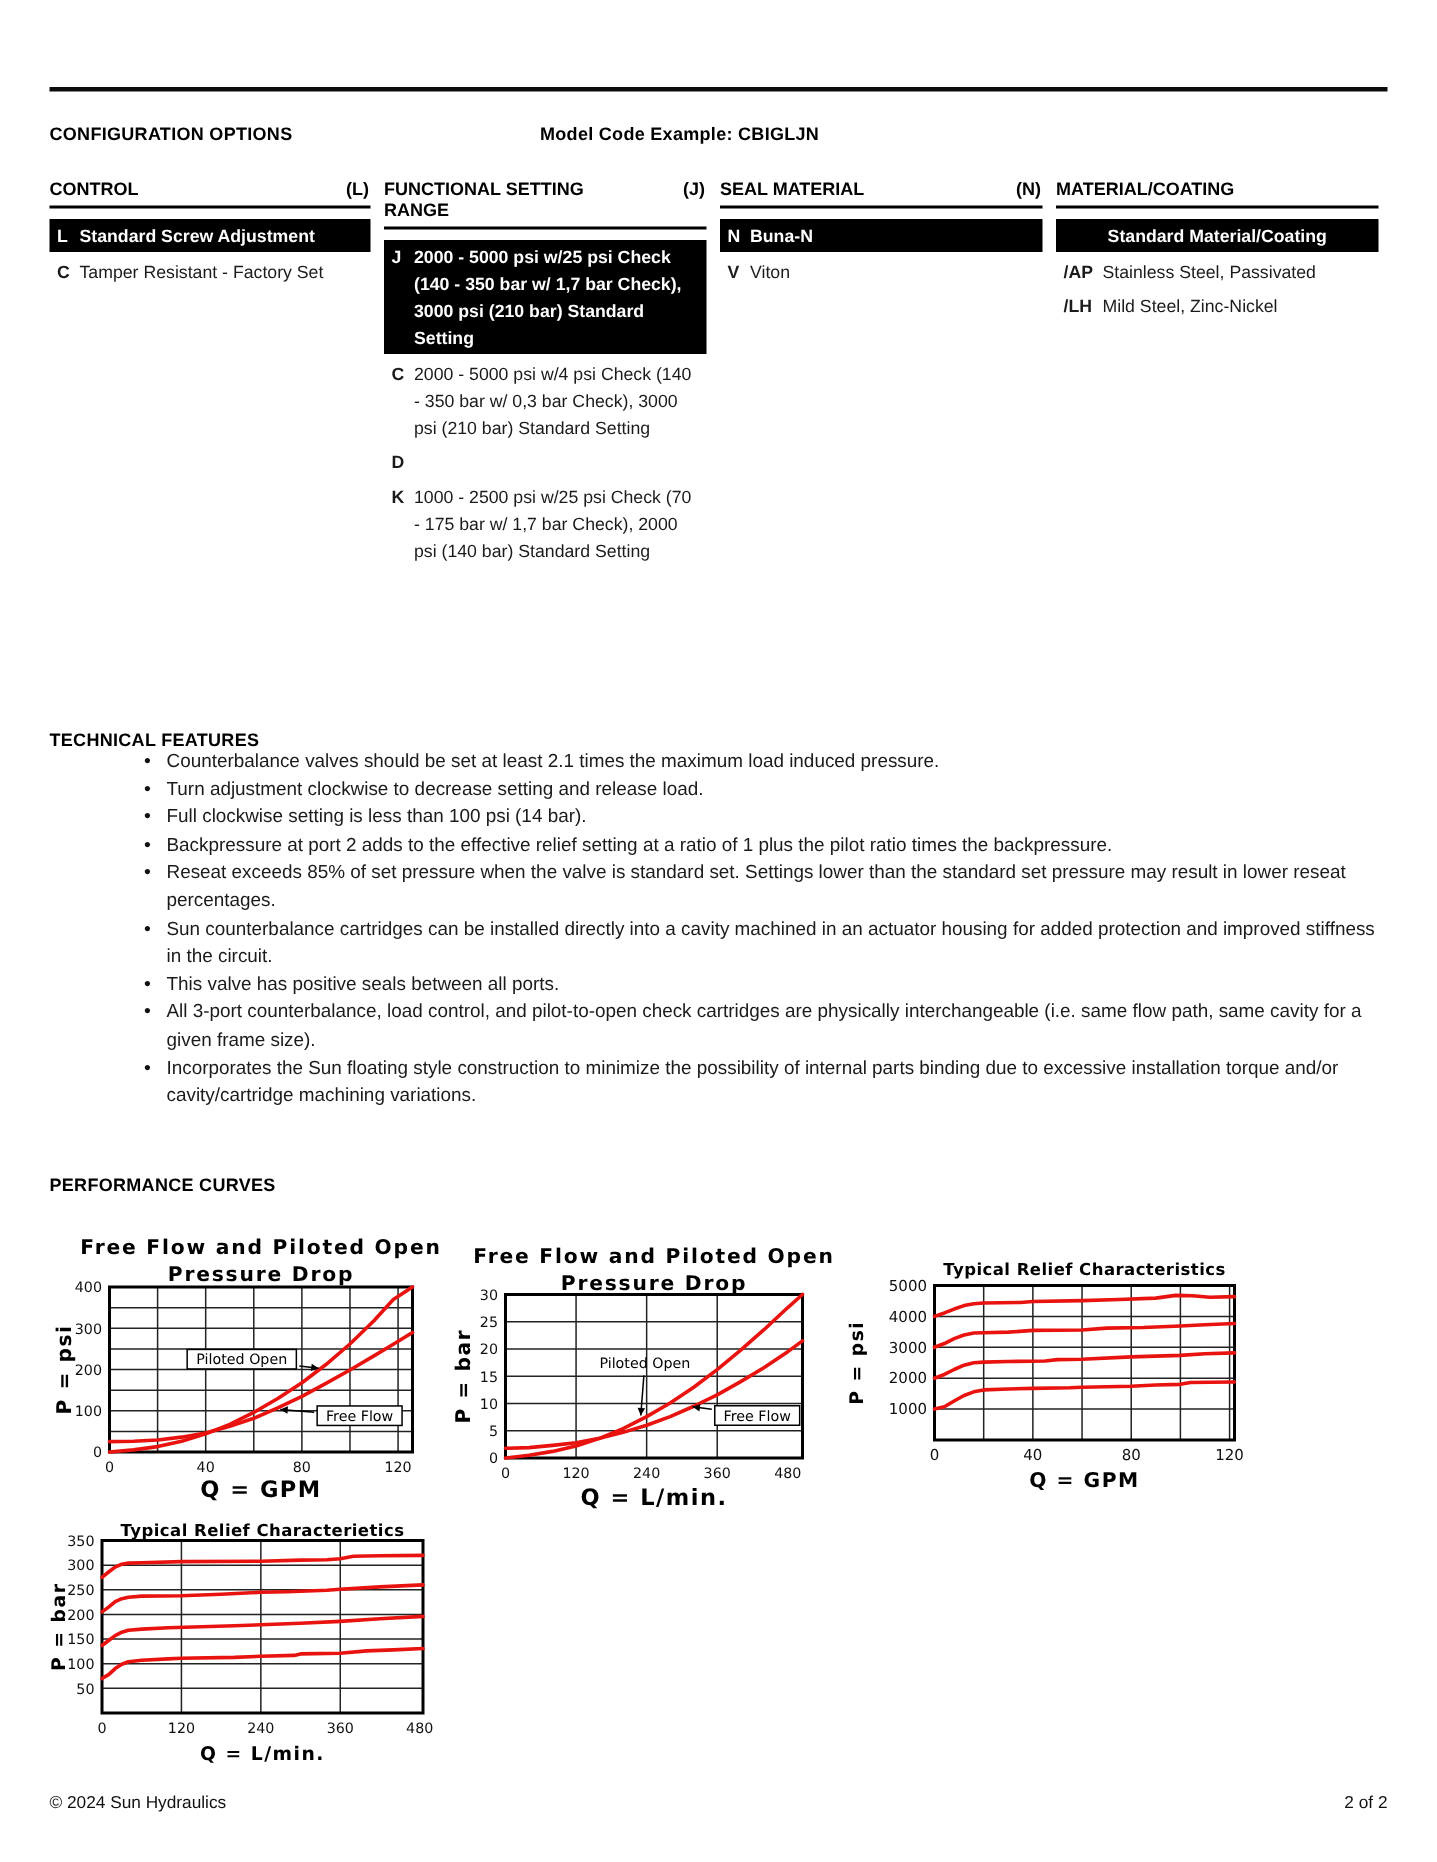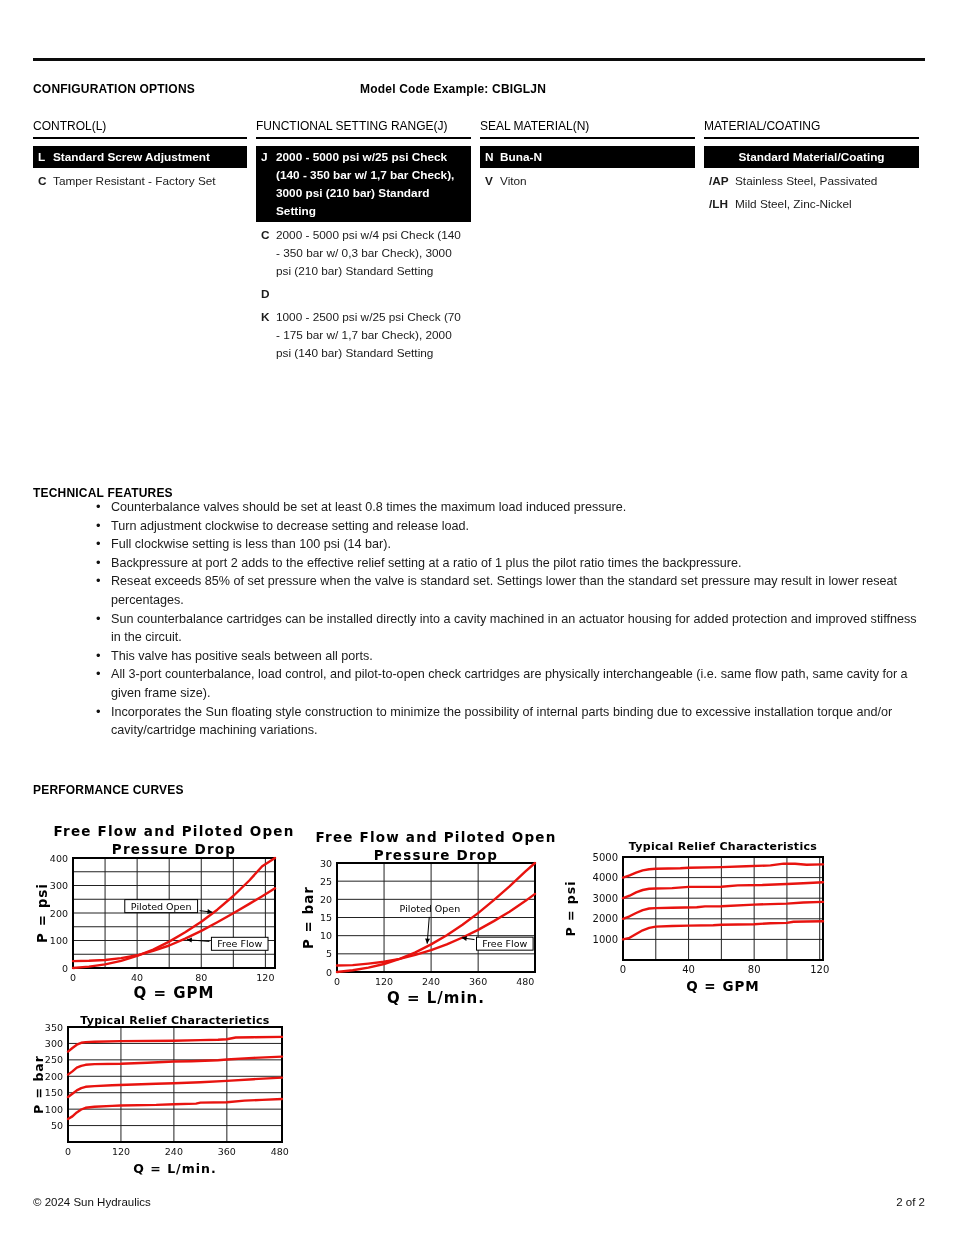--- a/index.html
+++ b/index.html
@@ -7,22 +7,22 @@
         font-family:"Liberation Sans",sans-serif;color:#1b1b1b;overflow:hidden;}
   .top-rule{position:absolute;left:33px;top:58px;width:892px;height:3px;background:#0c0c0c;}
   .sec-title{position:absolute;font-size:12px;font-weight:bold;color:#000;letter-spacing:.2px;}
   #config-title{left:33px;top:82px;}
   #model-code{left:360px;top:82px;}
   #tech-title{left:33px;top:462px;margin-top:24px;}
   #perf-title{left:33px;top:783px;}
 
   .columns{position:absolute;left:33px;top:119px;width:892px;display:grid;
            grid-template-columns:214px 215px 215px 215px;column-gap:9px;}
-  .col-header{display:flex;font-size:12px;font-weight:normal;color:#000;
-              border-bottom:2.5px solid #000;padding:0 1px 4px 0;}
+  .col-header{display:flex;justify-content:space-between;font-size:12px;font-weight:bold;color:#000;
+              border-bottom:2.5px solid #000;padding:0 1px 4px 0;gap:35px;}
   .opt{display:flex;font-size:11.8px;line-height:18px;padding:2px 5px;margin-top:1px;}
   .opt .code{font-weight:bold;min-width:15px;flex:none;}
   .opt .lbl{flex:1;}
   .col:nth-child(4) .opt .code{min-width:26px;}
   .opt.hl{background:#000;color:#fff;font-weight:bold;margin-top:7px;margin-bottom:2px;}
   .opt.center{justify-content:center;text-align:left;}
 
   .bullets{position:absolute;left:33px;top:498px;width:895px;}
   .bullets ul{margin:0;padding:0 0 0 63px;list-style:none;}
   .bullets li{position:relative;font-size:12.6px;line-height:18.6px;padding-left:15px;color:#1b1b1b;}
@@ -118,21 +118,21 @@
         <span class="lbl">Mild Steel, Zinc-Nickel</span>
       </div>
     </div>
 
   </div>
 
   <div class="sec-title" id="tech-title">TECHNICAL FEATURES</div>
 
   <div class="bullets">
     <ul>
-      <li>Counterbalance valves should be set at least 0.8 times the maximum load induced pressure.</li>
+      <li>Counterbalance valves should be set at least 2.1 times the maximum load induced pressure.</li>
       <li>Turn adjustment clockwise to decrease setting and release load.</li>
       <li>Full clockwise setting is less than 100 psi (14 bar).</li>
       <li>Backpressure at port 2 adds to the effective relief setting at a ratio of 1 plus the pilot ratio times the backpressure.</li>
       <li>Reseat exceeds 85% of set pressure when the valve is standard set. Settings lower than the standard set pressure may result in lower reseat percentages.</li>
       <li>Sun counterbalance cartridges can be installed directly into a cavity machined in an actuator housing for added protection and improved stiffness in the circuit.</li>
       <li>This valve has positive seals between all ports.</li>
       <li>All 3-port counterbalance, load control, and pilot-to-open check cartridges are physically interchangeable (i.e. same flow path, same cavity for a given frame size).</li>
       <li>Incorporates the Sun floating style construction to minimize the possibility of internal parts binding due to excessive installation torque and/or cavity/cartridge machining variations.</li>
     </ul>
   </div>

